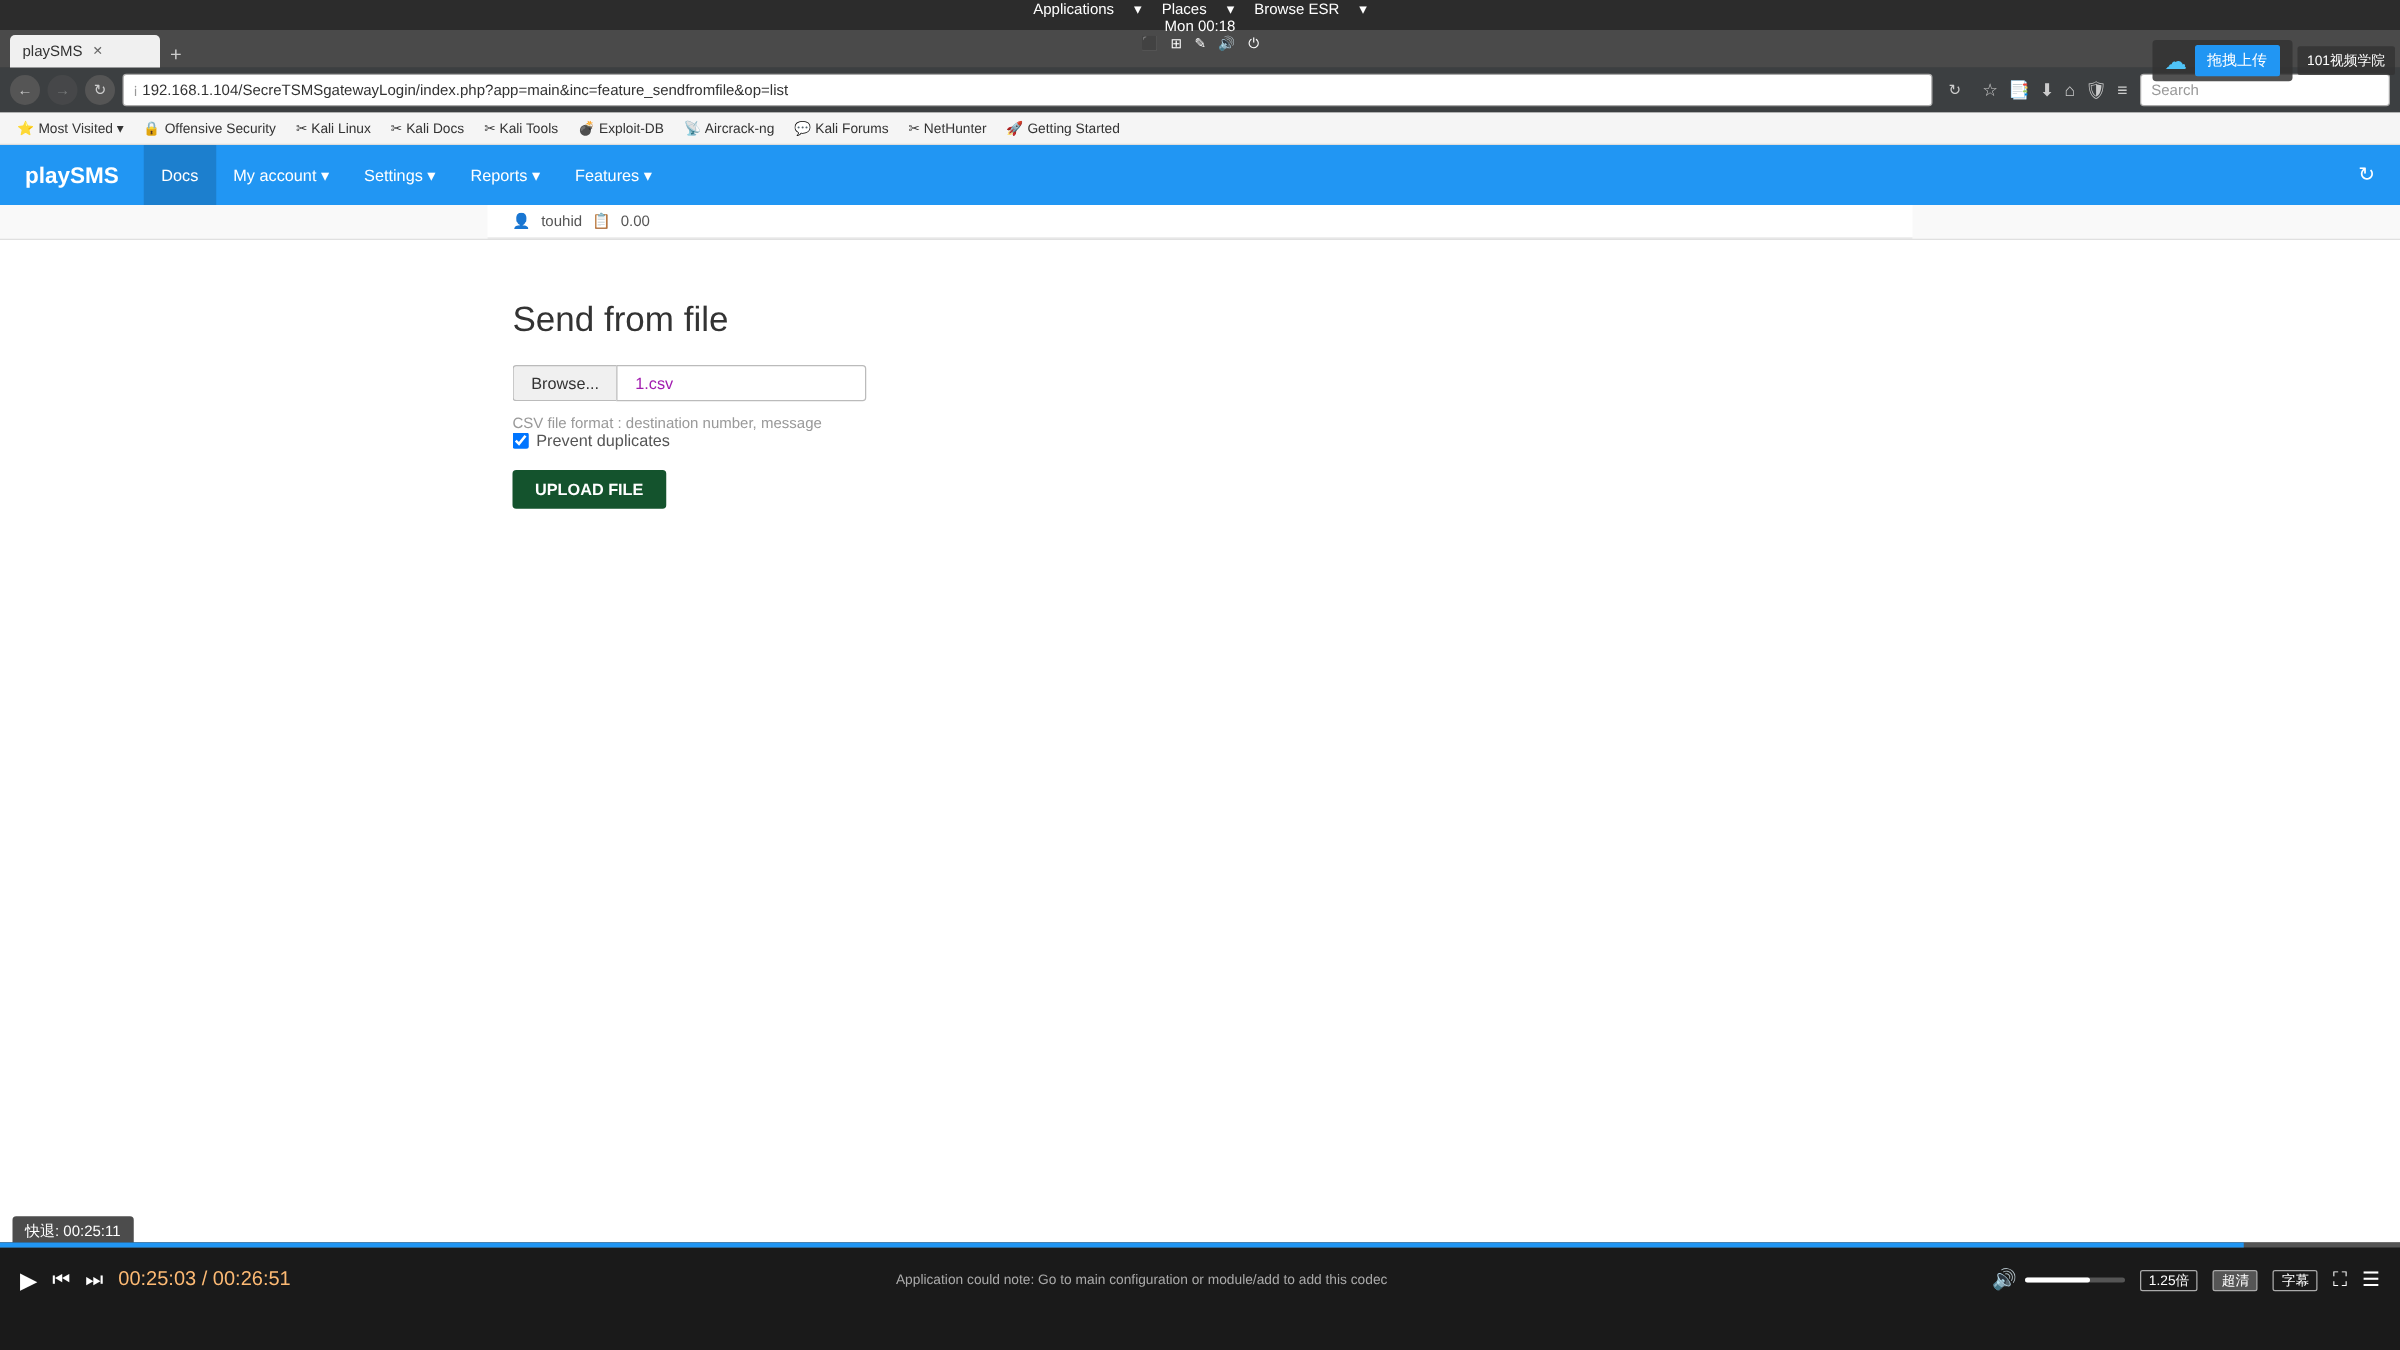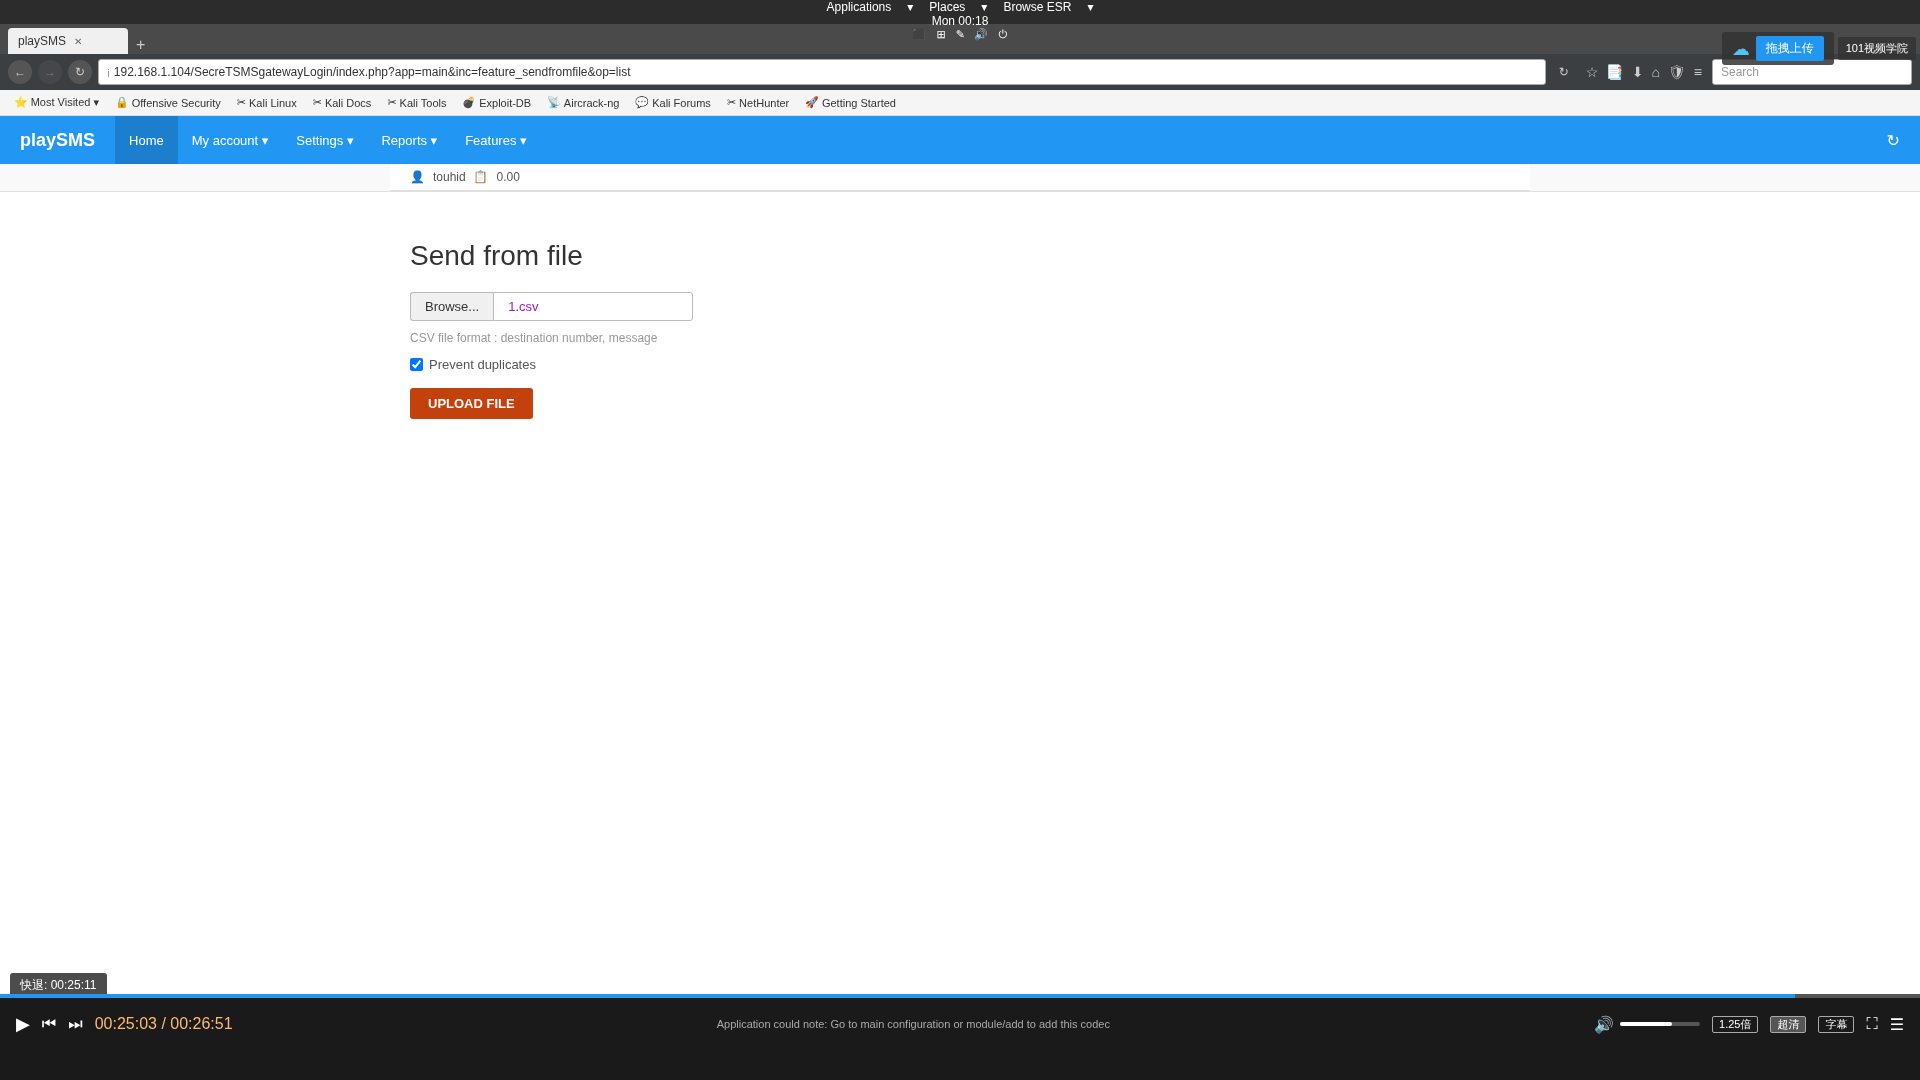--- a/index.html
+++ b/index.html
@@ -197,32 +197,32 @@
       padding: 6px 14px;
       font-size: 13px;
       color: #a21caf;
       min-width: 200px;
       background: #fff;
       border-radius: 0 3px 3px 0;
     }
     .csv-format-hint {
       font-size: 12px;
       color: #999;
-      margin-bottom: 12px;
+      margin-bottom: 0;
     }
     .checkbox-row {
       display: flex;
       align-items: center;
       gap: 6px;
       margin-bottom: 16px;
       font-size: 13px;
       color: #555;
     }
     .upload-btn {
-      background: #c2410c;
+      background: #14532d;
       color: #fff;
       border: none;
       padding: 8px 18px;
       font-size: 13px;
       border-radius: 3px;
       cursor: pointer;
       text-transform: uppercase;
       font-weight: bold;
     }
 
@@ -434,21 +434,21 @@
     <span>🚀</span>
     <span>Getting Started</span>
   </div>
 </div>
 
 <div class="browser-wrapper">
 
   <div class="playsms-nav">
     <div class="playsms-brand">playSMS</div>
     <div class="nav-items">
-      <div class="nav-item active">Home</div>
+      <div class="nav-item active">Docs</div>
       <div class="nav-item">My account ▾</div>
       <div class="nav-item">Settings ▾</div>
       <div class="nav-item">Reports ▾</div>
       <div class="nav-item">Features ▾</div>
     </div>
     <div style="flex:1;"></div>
     <div class="nav-refresh">↻</div>
   </div>
 
   <div style="background:#f9f9f9; border-bottom: 1px solid #e0e0e0;">

